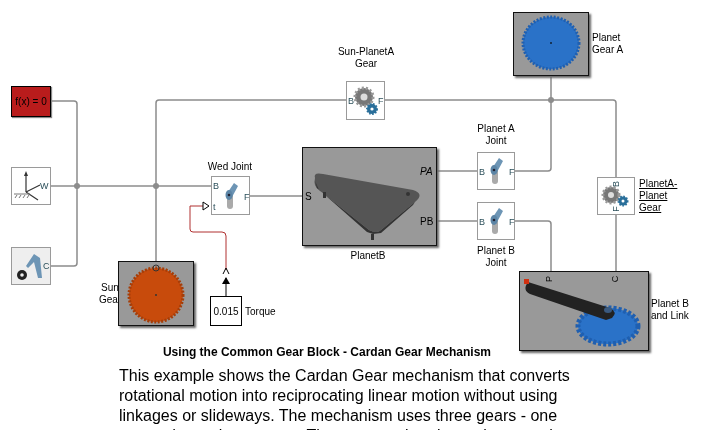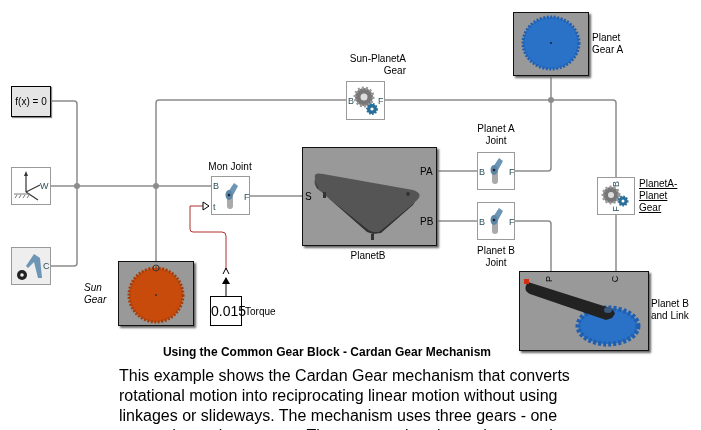--- a/index.html
+++ b/index.html
@@ -6,22 +6,22 @@
   body{width:701px;height:430px;position:relative;overflow:hidden;font-family:"Liberation Sans",sans-serif;color:#000;}
   svg.wires{position:absolute;left:0;top:0;}
   .block{position:absolute;border:1px solid #9a9a9a;background:#fff;box-sizing:border-box;}
   .shadowblk{position:absolute;background:#999;border:1px solid #111;box-sizing:border-box;box-shadow:2px 2px 2px #666;}
   .lbl{position:absolute;font-size:10px;line-height:12px;text-align:center;white-space:nowrap;}
   .lblL{position:absolute;font-size:10px;line-height:12px;text-align:left;white-space:nowrap;}
   .port{position:absolute;font-size:9px;color:#2b4f5a;line-height:10px;}
   .portdark{position:absolute;font-size:10px;color:#000;line-height:10px;}
   .title{position:absolute;left:0;width:654px;top:345px;text-align:center;font-weight:bold;font-size:12px;}
   .desc{position:absolute;left:119px;top:366px;width:460px;font-size:16px;line-height:20px;}
-  .fx{position:absolute;left:11px;top:86px;width:40px;height:31px;border:1px solid #000;box-sizing:border-box;background:#e5e5e5;box-shadow:1px 1px 1px #888;font-size:10px;display:flex;align-items:center;justify-content:center;}
-  .const{position:absolute;left:210px;top:296px;width:32px;height:30px;border:1px solid #000;box-sizing:border-box;background:#fff;font-size:14px;display:flex;align-items:center;}
+  .fx{position:absolute;left:11px;top:86px;width:40px;height:31px;border:1px solid #000;box-sizing:border-box;background:#b91c1c;box-shadow:1px 1px 1px #888;font-size:10px;display:flex;align-items:center;justify-content:center;}
+  .const{position:absolute;left:210px;top:296px;width:32px;height:30px;border:1px solid #000;box-sizing:border-box;background:#fff;font-size:10px;display:flex;align-items:center;justify-content:center;}
 </style>
 </head>
 <body>
 
 <svg class="wires" width="701" height="430">
   <g fill="none" stroke="#8c8c8c" stroke-width="1.5">
 
     <path d="M51,101 H74 Q77,101 77,104 V263 Q77,266 74,266 H51"></path>
     <path d="M51,186 H211"></path>
 
@@ -66,21 +66,21 @@
 
 <div class="block" style="left:11px;top:247px;width:40px;height:38px;background:#eee;">
   <svg width="38" height="36">
     <path d="M14,18 L22,6 L28,10 L30,30 L26,30 L22,14 L16,20 Z" fill="#6d95b5"></path>
     <circle cx="10" cy="27" r="5" fill="#222"></circle>
       <circle cx="10" cy="27" r="1.8" fill="#eee"></circle>
   </svg>
   <span class="port" style="left:31px;top:13px;">C</span>
 </div>
 
-<div class="lbl" style="left:326px;top:53px;width:80px;text-align:right;">
+<div class="lbl" style="left:326px;top:46px;width:80px;">
   <div>Sun-PlanetA</div>
   <div>Gear</div>
 </div>
 <div class="block" style="left:346px;top:81px;width:39px;height:39px;">
   <svg width="37" height="37">
     <circle cx="17" cy="15" r="9" fill="#777" stroke="#999" stroke-width="3" stroke-dasharray="2 2"></circle>
     <circle cx="17" cy="15" r="3.5" fill="#ddd"></circle>
     <circle cx="25" cy="27" r="5" fill="#2a6f9a" stroke="#2a6f9a" stroke-width="2" stroke-dasharray="1.5 1.5"></circle>
     <circle cx="25" cy="27" r="1.6" fill="#fff"></circle>
   </svg>
@@ -92,21 +92,21 @@
   <svg width="74" height="62">
     <ellipse cx="37" cy="30" rx="28" ry="26" fill="#2a72c8" stroke="#1f5fb0" stroke-width="3" stroke-dasharray="2 1.5"></ellipse>
     <circle cx="37" cy="30" r="1" fill="#123"></circle>
   </svg>
 </div>
 <div class="lblL" style="left:592px;top:32px;">
   <div>Planet</div>
   <div>Gear A</div>
 </div>
 
-<div class="lbl" style="left:200px;top:161px;width:60px;">Mon Joint</div>
+<div class="lbl" style="left:200px;top:161px;width:60px;">Wed Joint</div>
 <div class="block" style="left:211px;top:176px;width:39px;height:39px;">
   <svg width="37" height="37">
     <rect x="15" y="16" width="6" height="16" rx="3" fill="#aaa"></rect>
     <path d="M14,18 L22,6 L26,9 L19,22 Z" fill="#6d95b5"></path>
     <ellipse cx="17" cy="18" rx="3.5" ry="5" fill="#5c85a6"></ellipse>
     <circle cx="17" cy="18" r="1.3" fill="#223"></circle>
   </svg>
   <span class="port" style="left:1px;top:4px;">B</span>
   <span class="port" style="left:32px;top:15px;">F</span>
   <span class="port" style="left:1px;top:25px;">t</span>
@@ -114,21 +114,21 @@
 
 <div class="shadowblk" style="left:302px;top:147px;width:135px;height:99px;">
   <svg width="133" height="97">
     <path d="M12,30 Q10,24 20,26 L110,42 Q122,46 112,54 L78,82 Q74,86 66,82 L16,42 Q10,38 12,30 Z" fill="#555"></path>
     <path d="M12,33 L14,40 L64,84 L70,86 L78,85 L110,57 L112,54 L78,82 Q74,86 66,82 L16,42 Z" fill="#333"></path>
     <rect x="20" y="44" width="3" height="6" fill="#333"></rect>
       <rect x="68" y="86" width="3" height="6" fill="#333"></rect>
     <circle cx="105" cy="46" r="2" fill="#333"></circle>
   </svg>
   <span class="portdark" style="left:2px;top:44px;">S</span>
-  <span class="portdark" style="left:117px;top:19px;">PA</span>
+  <span class="portdark" style="left:117px;top:19px;font-style:italic;">PA</span>
   <span class="portdark" style="left:117px;top:69px;">PB</span>
 </div>
 <div class="lbl" style="left:338px;top:250px;width:60px;">PlanetB</div>
 
 <div class="lbl" style="left:466px;top:123px;width:60px;text-align:center;">
   <div>Planet A</div>
   <div>Joint</div>
 </div>
 <div class="block" style="left:477px;top:152px;width:38px;height:38px;">
   <svg width="36" height="36">
@@ -180,21 +180,21 @@
     <rect x="4" y="7" width="5" height="5" fill="#d03010"></rect>
   </svg>
   <span class="portdark" style="left:26px;top:2px;transform:rotate(-90deg);font-size:9px;">P</span>
   <span class="portdark" style="left:92px;top:2px;transform:rotate(-90deg);font-size:9px;">C</span>
 </div>
 <div class="lblL" style="left:651px;top:298px;">
   <div>Planet B</div>
   <div>and Link</div>
 </div>
 
-<div class="lbl" style="left:84px;top:282px;width:28px;text-align:left;font-style:italic;">
+<div class="lbl" style="left:96px;top:282px;width:28px;text-align:center;">
   <div>Sun</div>
   <div>Gear</div>
 </div>
 <div class="shadowblk" style="left:118px;top:261px;width:76px;height:65px;">
   <svg width="74" height="63">
     <ellipse cx="37" cy="33" rx="27" ry="27" fill="#c84b0c" stroke="#a53d08" stroke-width="3" stroke-dasharray="2 1.5"></ellipse>
     <circle cx="37" cy="33" r="1" fill="#333"></circle>
     <circle cx="37" cy="6" r="3" fill="none" stroke="#333" stroke-width="1"></circle>
   </svg>
 </div>

